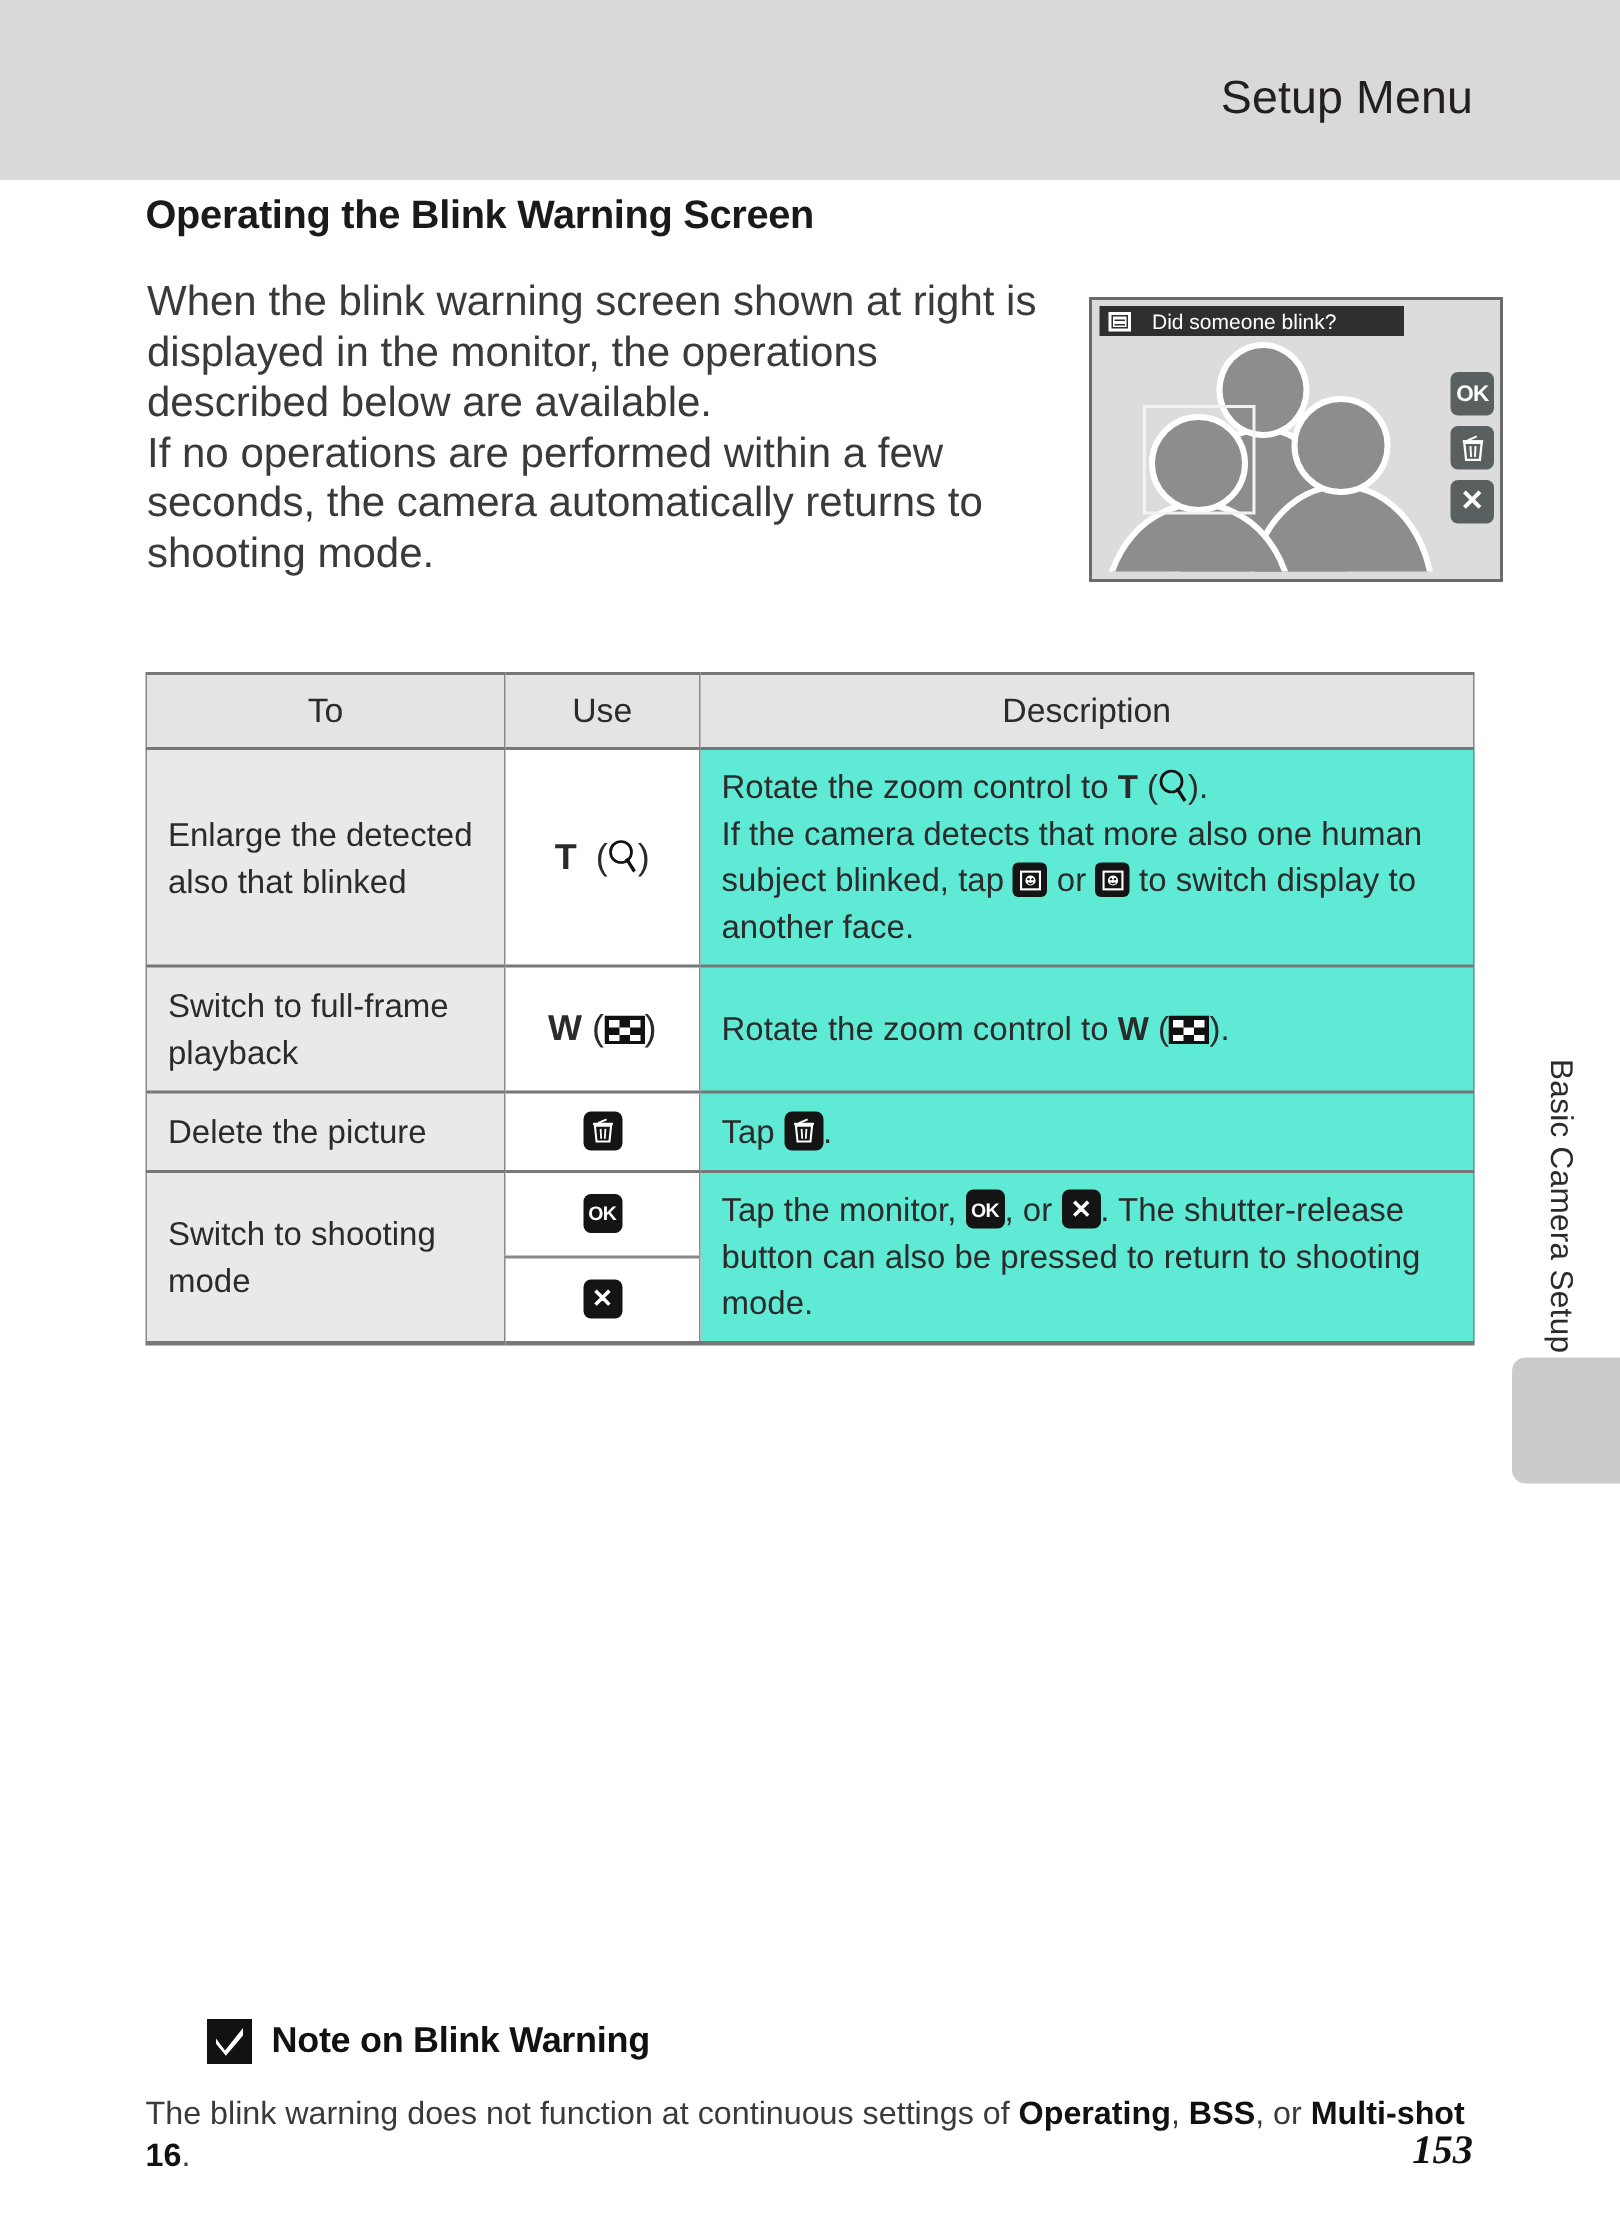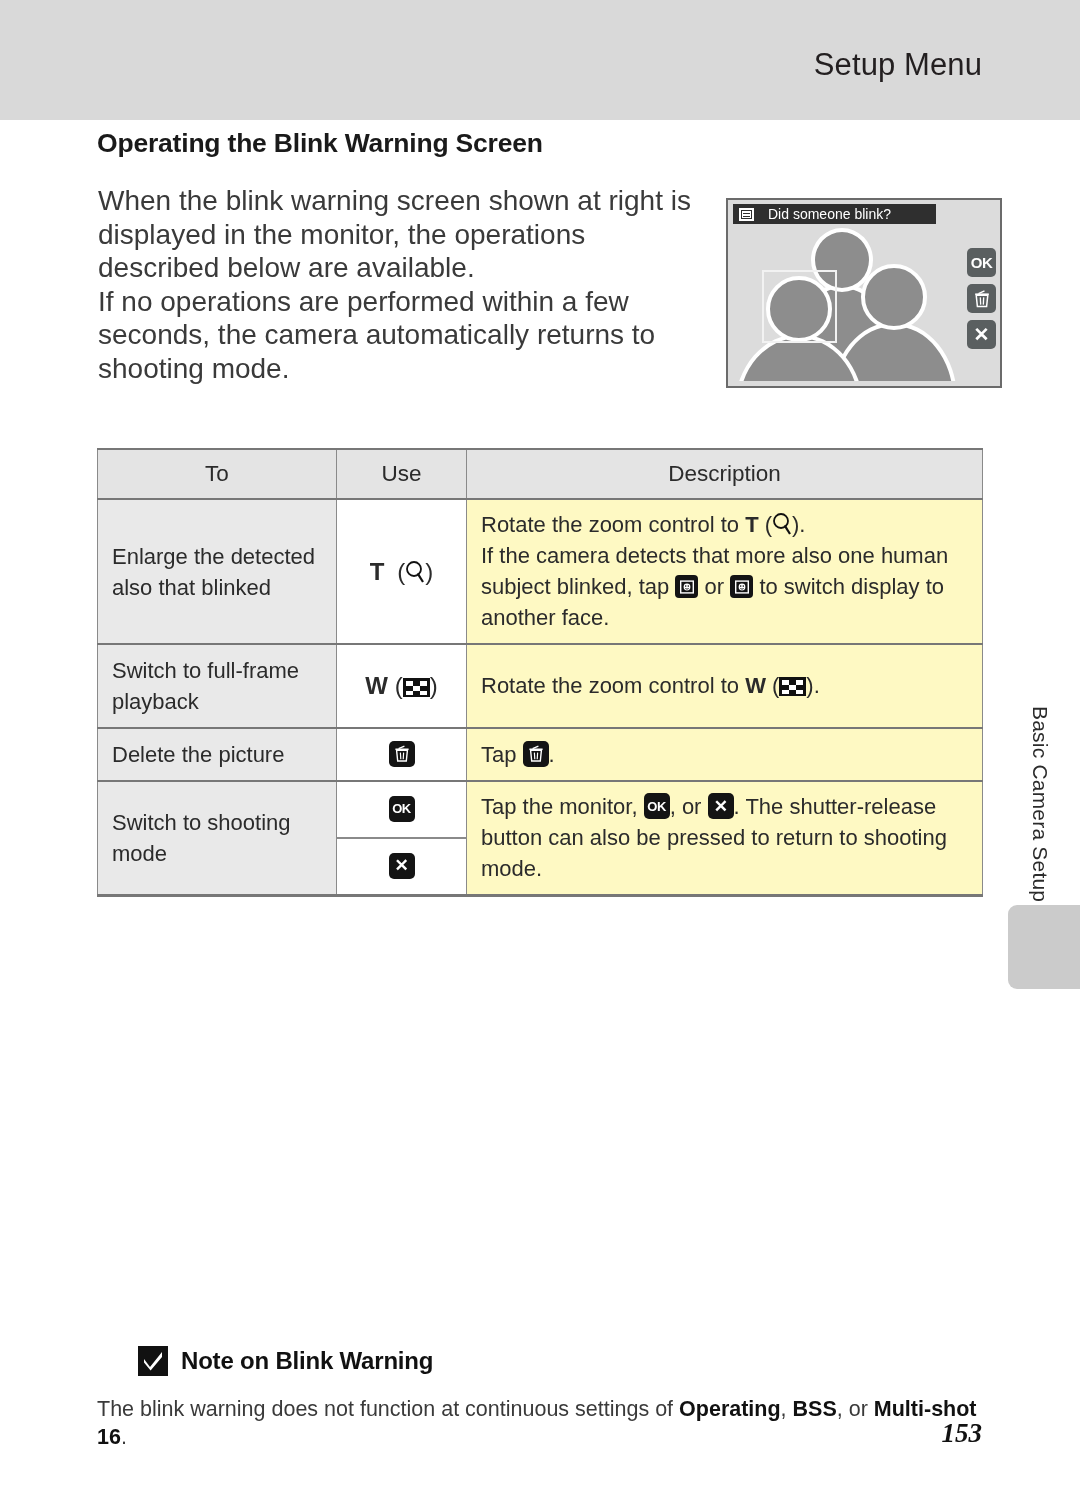--- a/index.html
+++ b/index.html
@@ -197,21 +197,21 @@
     border-bottom: 2px solid #777;
     border-top: none;
   }
   .tbl td.use-cell {
     text-align: center;
     background: #ffffff;
     border-bottom: 2px solid #777;
   }
   .tbl td.use-cell.thin-bottom { border-bottom: 2px solid #8a8a8a; }
   .tbl td.desc-cell {
-    background: #fef9c3;
+    background: #5eead4;
     padding: 9px 10px 10px 14px;
     line-height: 31px;
     border-bottom: 2px solid #777;
   }
   .tbl tr.last td { border-bottom: 3px solid #777; }
   .tbl td.to-cell.last-to, .tbl td.desc-cell.last-desc { border-bottom: 3px solid #777; }
 
   
   .zoom-mark { font-size: 24px; font-weight: bold; letter-spacing: 0; }
   .paren { font-size: 24px; }

